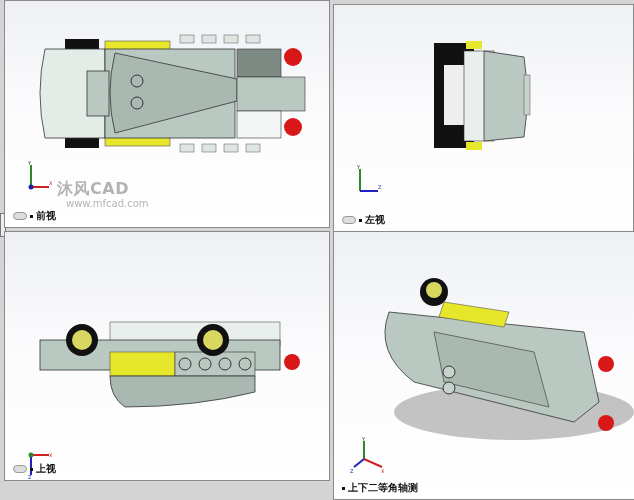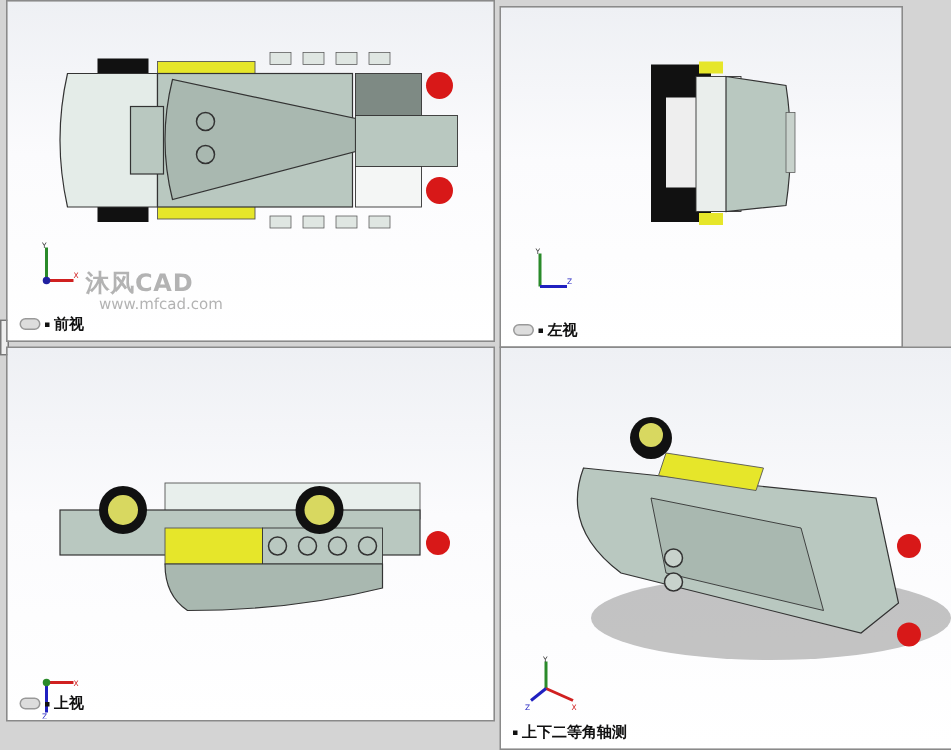--- a/index.html
+++ b/index.html
@@ -1,19 +1,19 @@
 <!DOCTYPE html>
 <html><head>
 <meta charset="utf-8">
 <style>
   html,body{margin:0;padding:0;}
   body{width:634px;height:500px;background:#d4d4d4;position:relative;overflow:hidden;font-family:"DejaVu Sans",sans-serif;}
   .vp{position:absolute;background:linear-gradient(180deg,#eef0f4 0%,#fbfbfd 45%,#ffffff 100%);border:1px solid #8a8a8a;box-sizing:border-box;overflow:hidden;}
   #vp1{left:4px;top:0;width:326px;height:228px;}
-  #vp2{left:333px;top:4px;width:269px;height:228px;}
+  #vp2{left:333px;top:4px;width:301px;height:228px;}
   #vp3{left:4px;top:231px;width:326px;height:250px;}
   #vp4{left:333px;top:231px;width:351px;height:269px;}
   .label{position:absolute;left:8px;bottom:4px;font-size:10px;font-weight:bold;color:#111;display:flex;align-items:center;gap:3px;}
   .eye{display:inline-block;width:12px;height:6px;border:1px solid #999;border-radius:4px;background:#ddd;}
   .dot{display:inline-block;width:3px;height:3px;background:#111;}
   .splitter{position:absolute;left:0;top:213px;width:6px;height:24px;background:#eee;border:1px solid #777;box-sizing:border-box;}
   .triad{position:absolute;}
   .wm{position:absolute;left:52px;top:178px;color:#9a9a9a;opacity:.75;}
   .wm .big{font-size:16px;font-weight:bold;letter-spacing:.5px;}
   .wm .small{font-size:10px;margin-left:9px;margin-top:-2px;}

